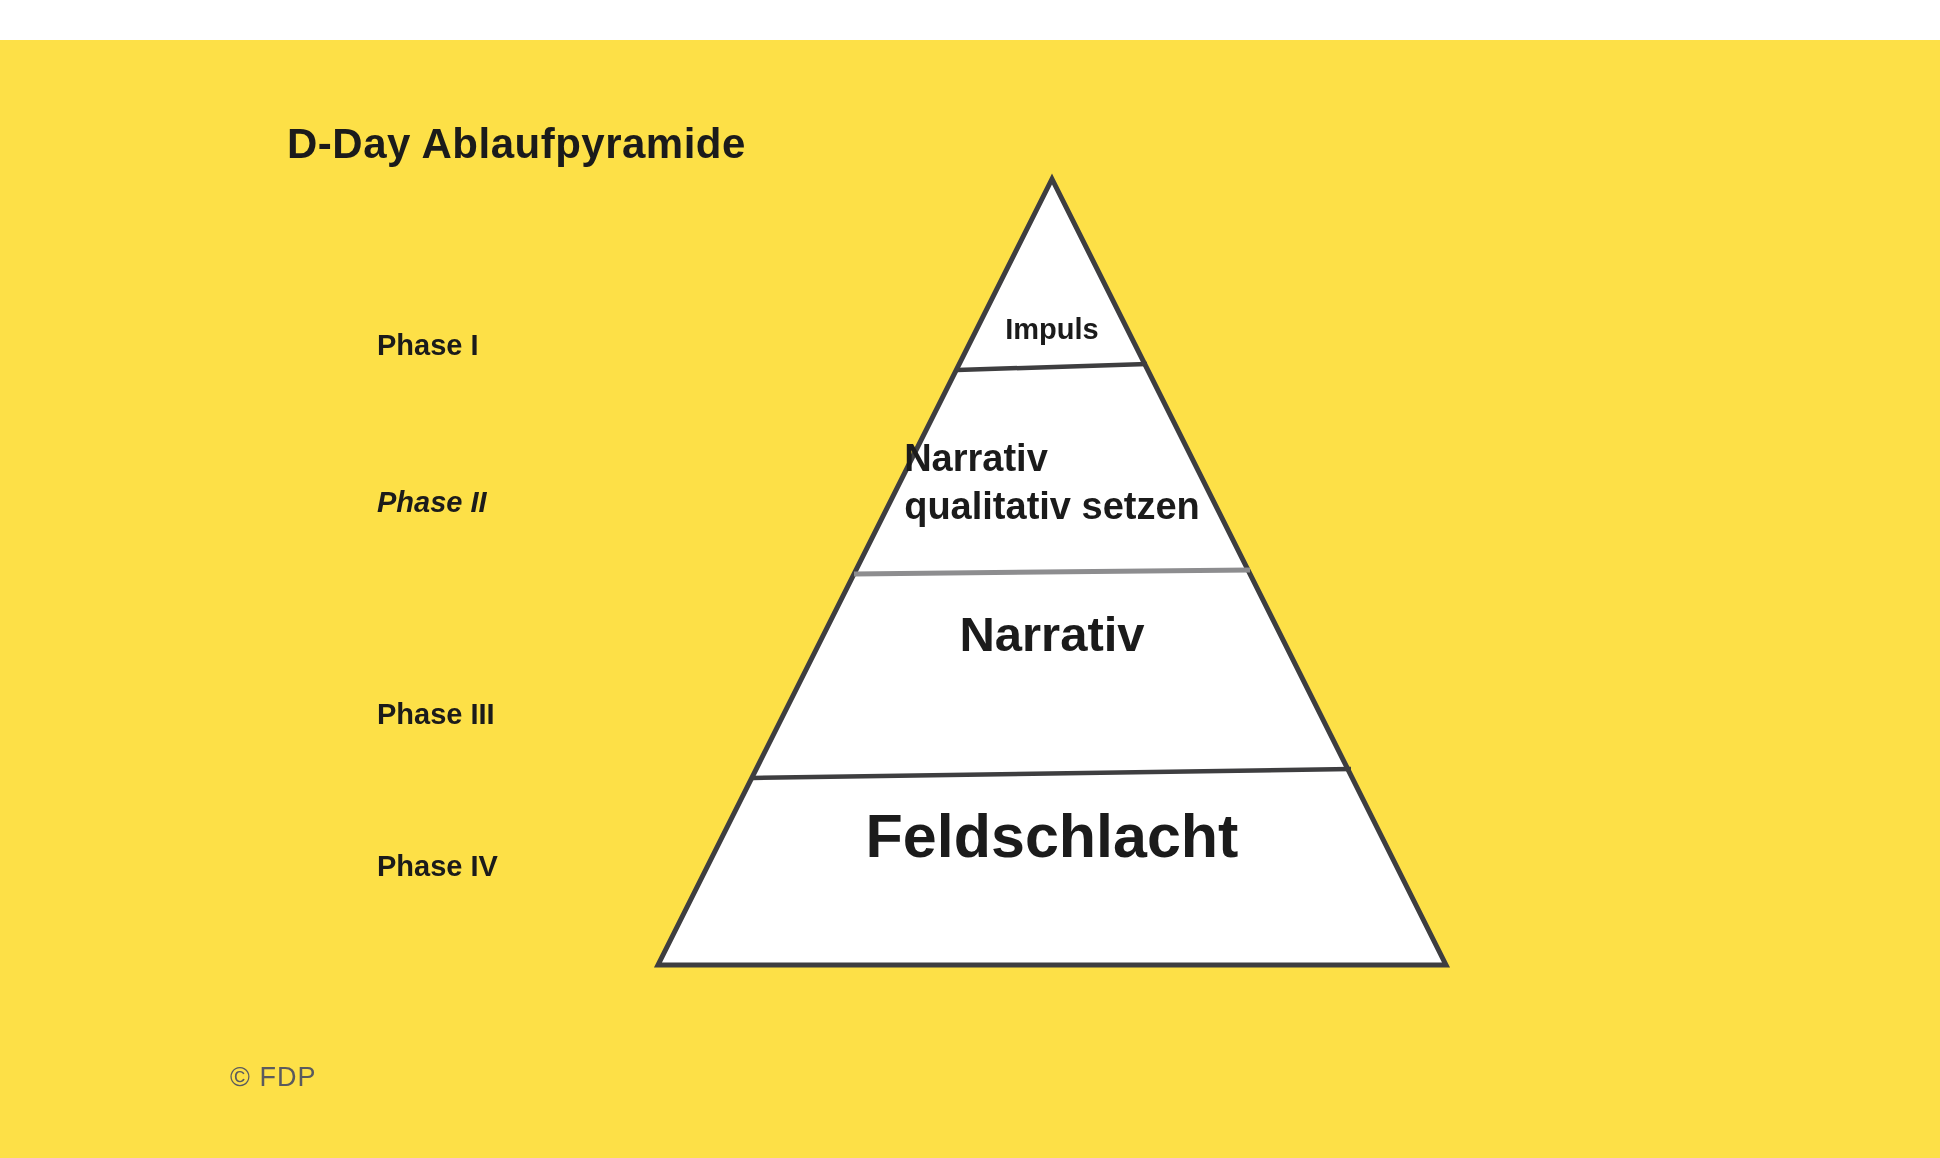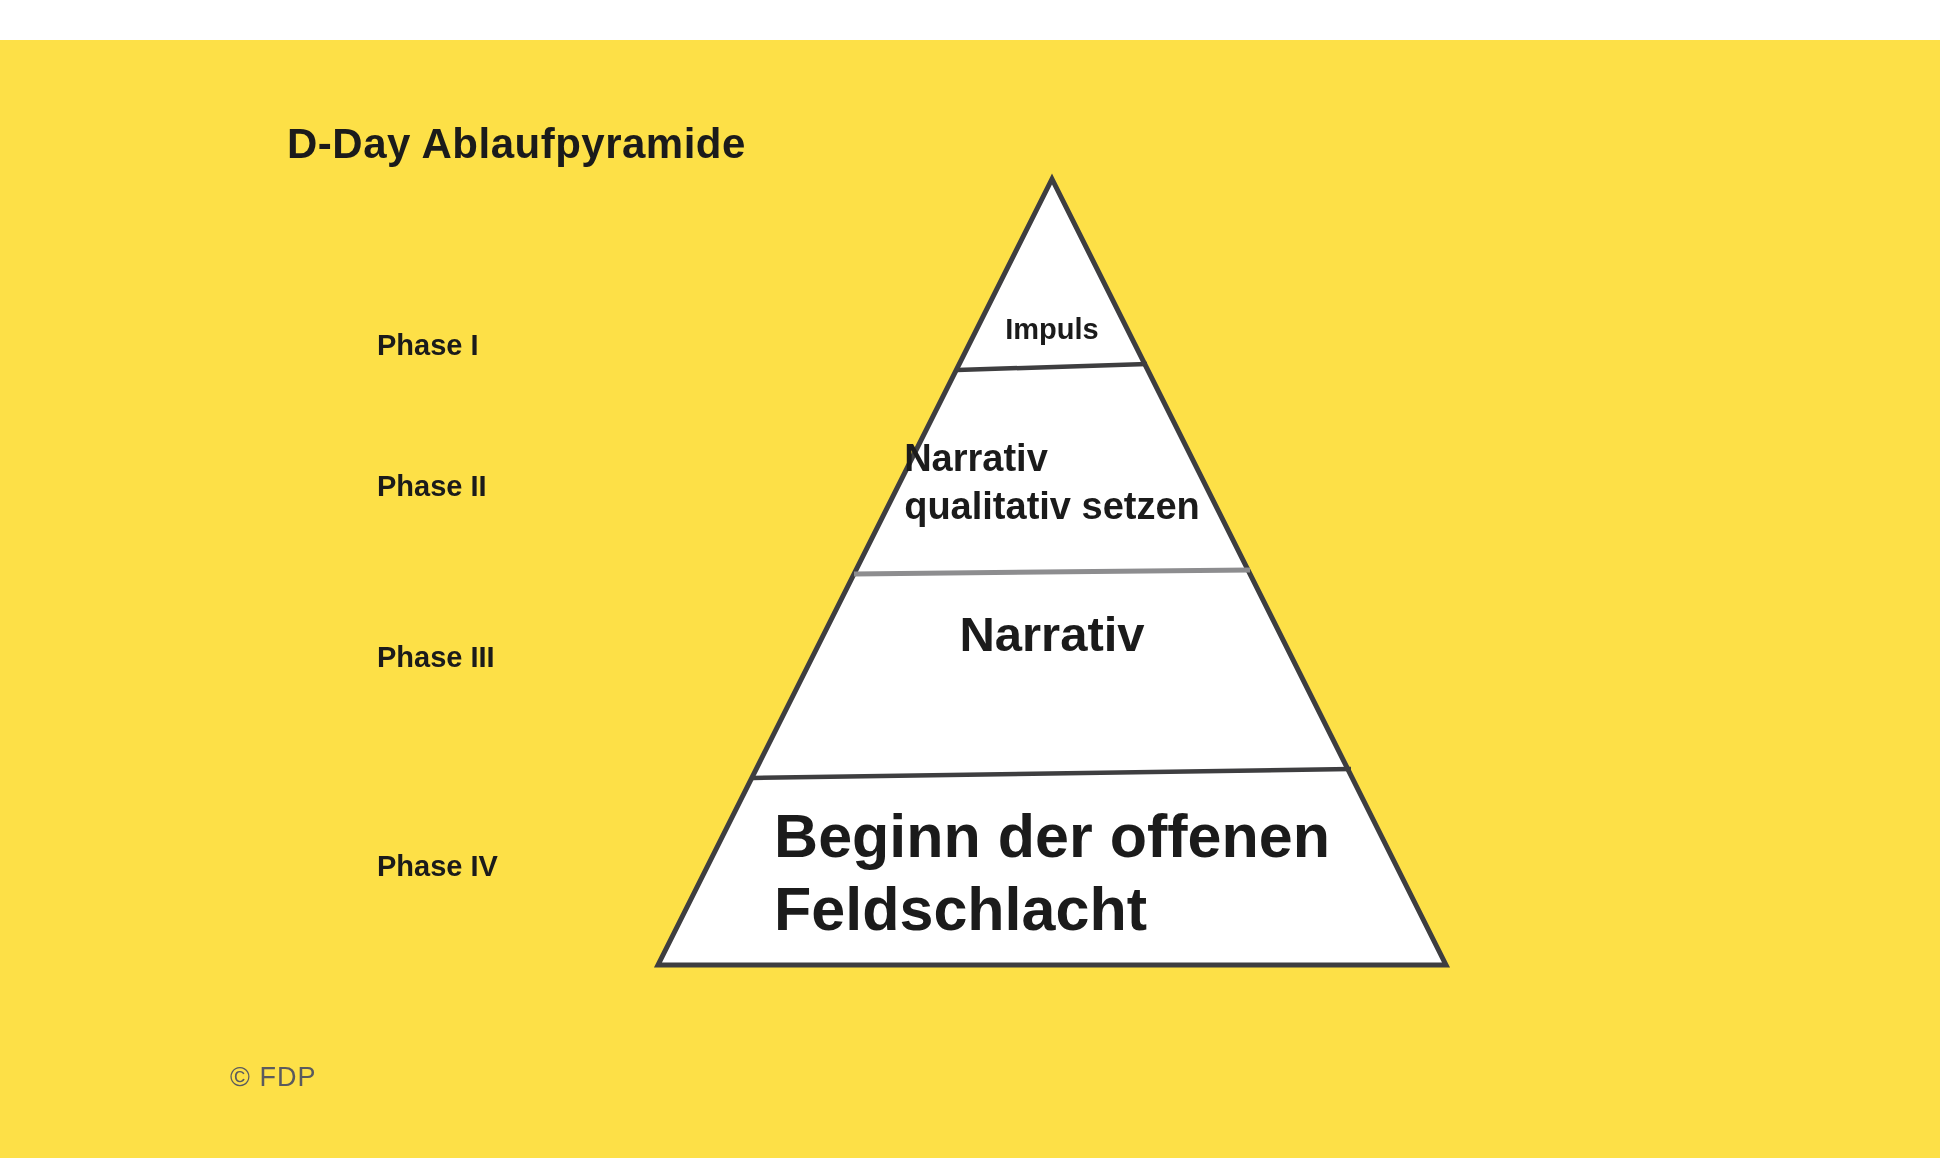--- a/index.html
+++ b/index.html
@@ -32,22 +32,22 @@
   .phase-label {
     position: absolute;
     left: 377px;
     font-size: 29px;
     font-weight: bold;
     color: var(--text, #1b1b1b);
     white-space: nowrap;
     line-height: 1;
   }
   .phase-1 { top: 291px; }
-  .phase-2 { top: 432px; }
-  .phase-3 { top: 603px; }
+  .phase-2 { top: 448px; font-style: italic; }
+  .phase-3 { top: 660px; }
   .phase-4 { top: 812px; text-align: center; }
 
   .pyramid-svg {
     position: absolute;
     left: 0;
     top: 0;
     width: 1940px;
     height: 1158px;
   }
   .pyramid-outline {
@@ -119,19 +119,18 @@
   <div class="level-text level-2">
     <span>Narrativ</span>
     <span>qualitativ setzen</span>
   </div>
 
   <div class="level-text level-3">
     <span>Narrativ</span>
   </div>
 
   <div class="level-text level-4">
-    <span>Beginn der offenen</span>
     <span>Feldschlacht</span>
   </div>
 
   <div class="copyright">© FDP</div>
 
 </div>
 
 </body></html>

